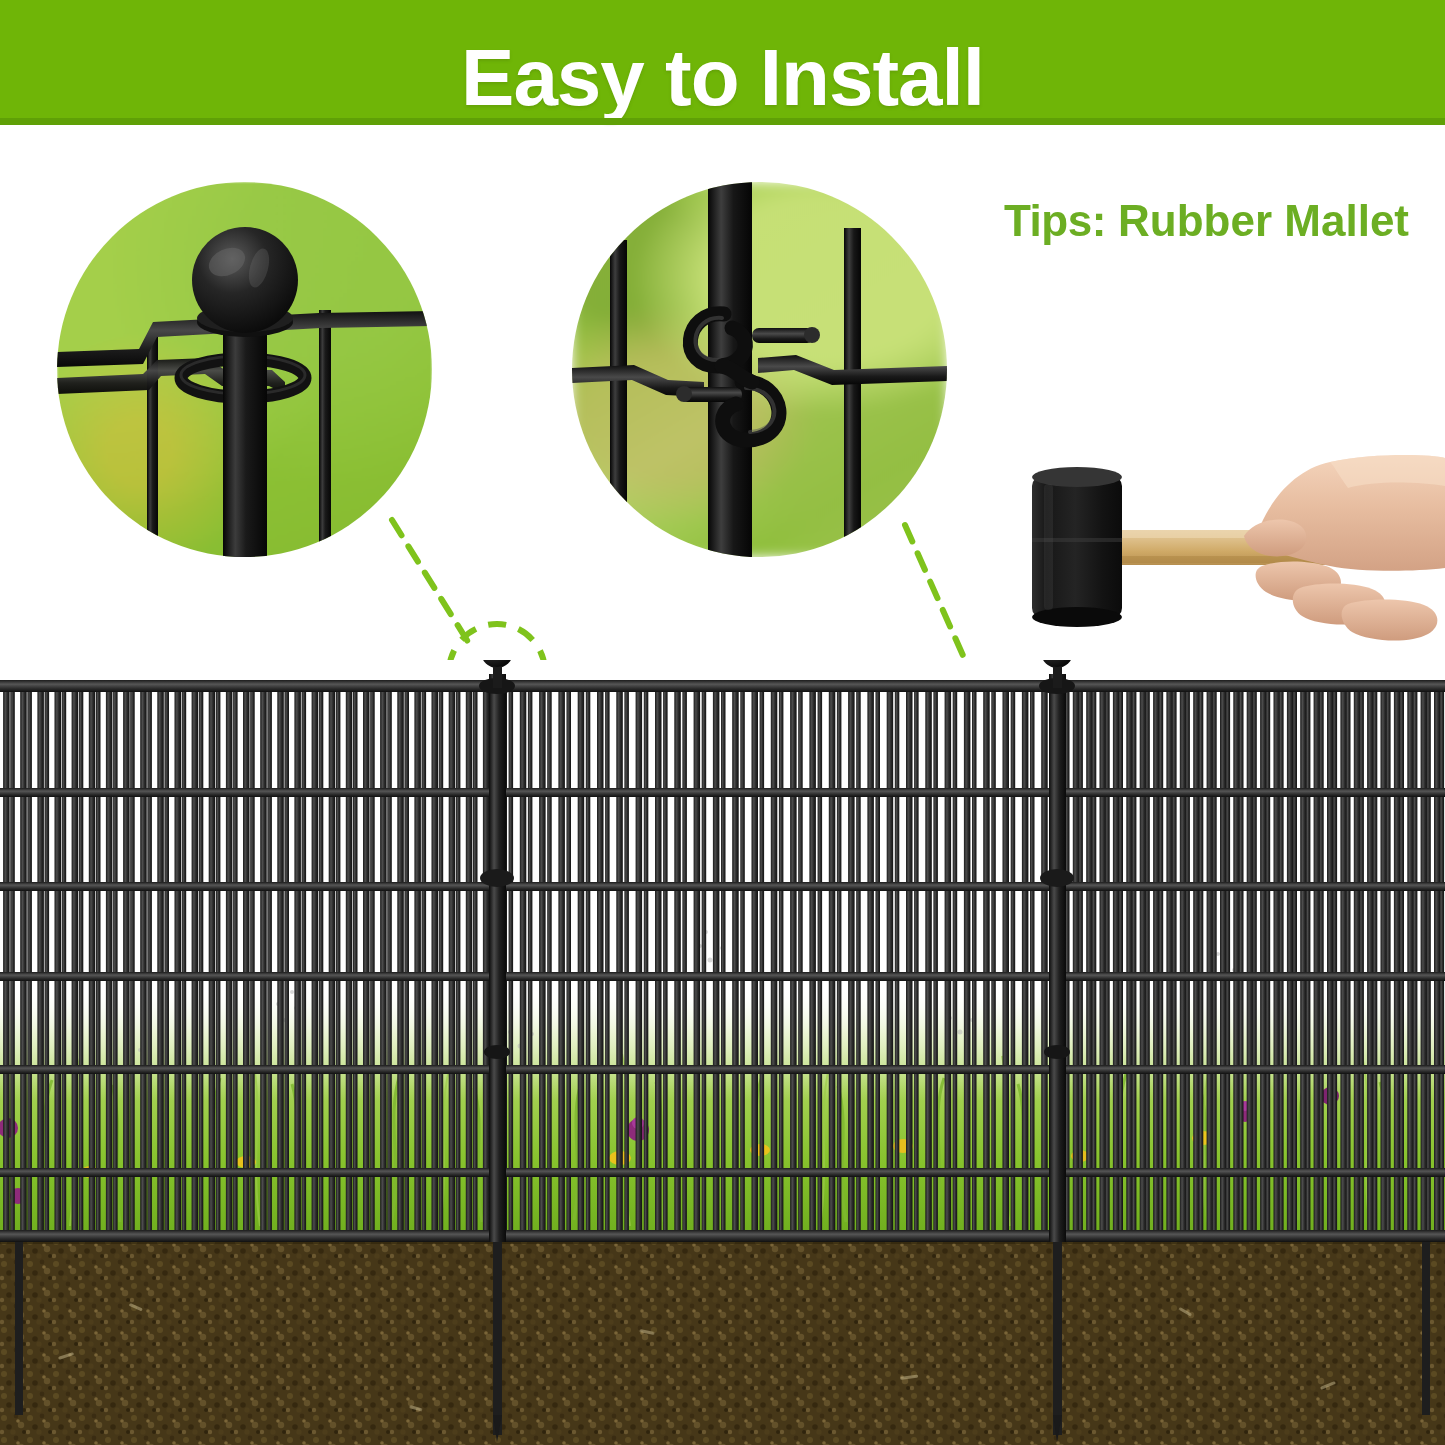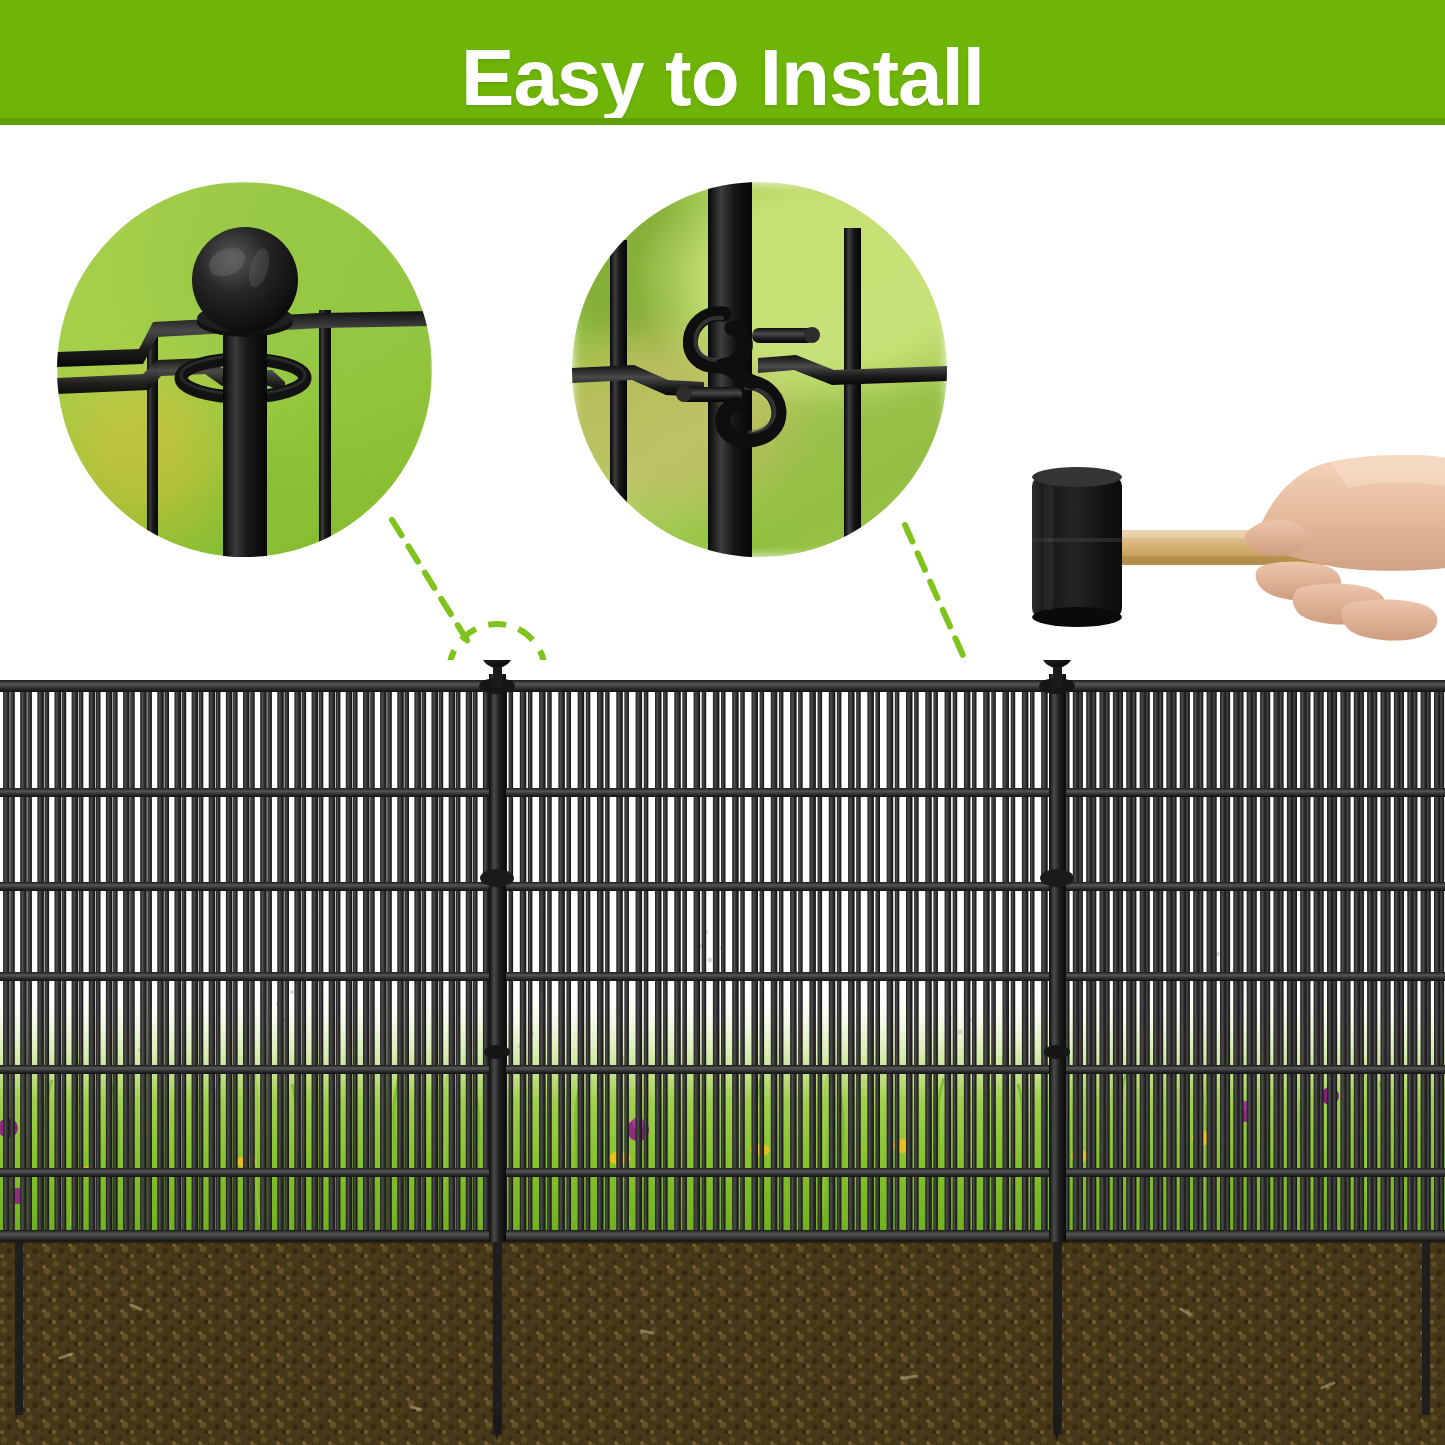--- a/index.html
+++ b/index.html
@@ -102,20 +102,24 @@
 <body>
 
 <div id="page">
 
   <div class="banner">
     <div class="banner-title">Easy to Install</div>
   </div>
   <div class="banner-underline"></div>
 
   <div class="tips">
+    <div>
+      <span class="tips-label">Tips:</span>
+      <span>Rubber Mallet</span>
+    </div>
   </div>
 
   <div class="callout" id="callout-post">
     <div class="cbg"></div>
     <svg width="375" height="375" viewBox="0 0 375 375" style="position:absolute;left:0;top:0;">
       <defs>
         <linearGradient id="metalV" x1="0" y1="0" x2="1" y2="0">
           <stop offset="0%" stop-color="#050505"></stop>
           <stop offset="28%" stop-color="#3c3c3c"></stop>
           <stop offset="52%" stop-color="#1a1a1a"></stop>

